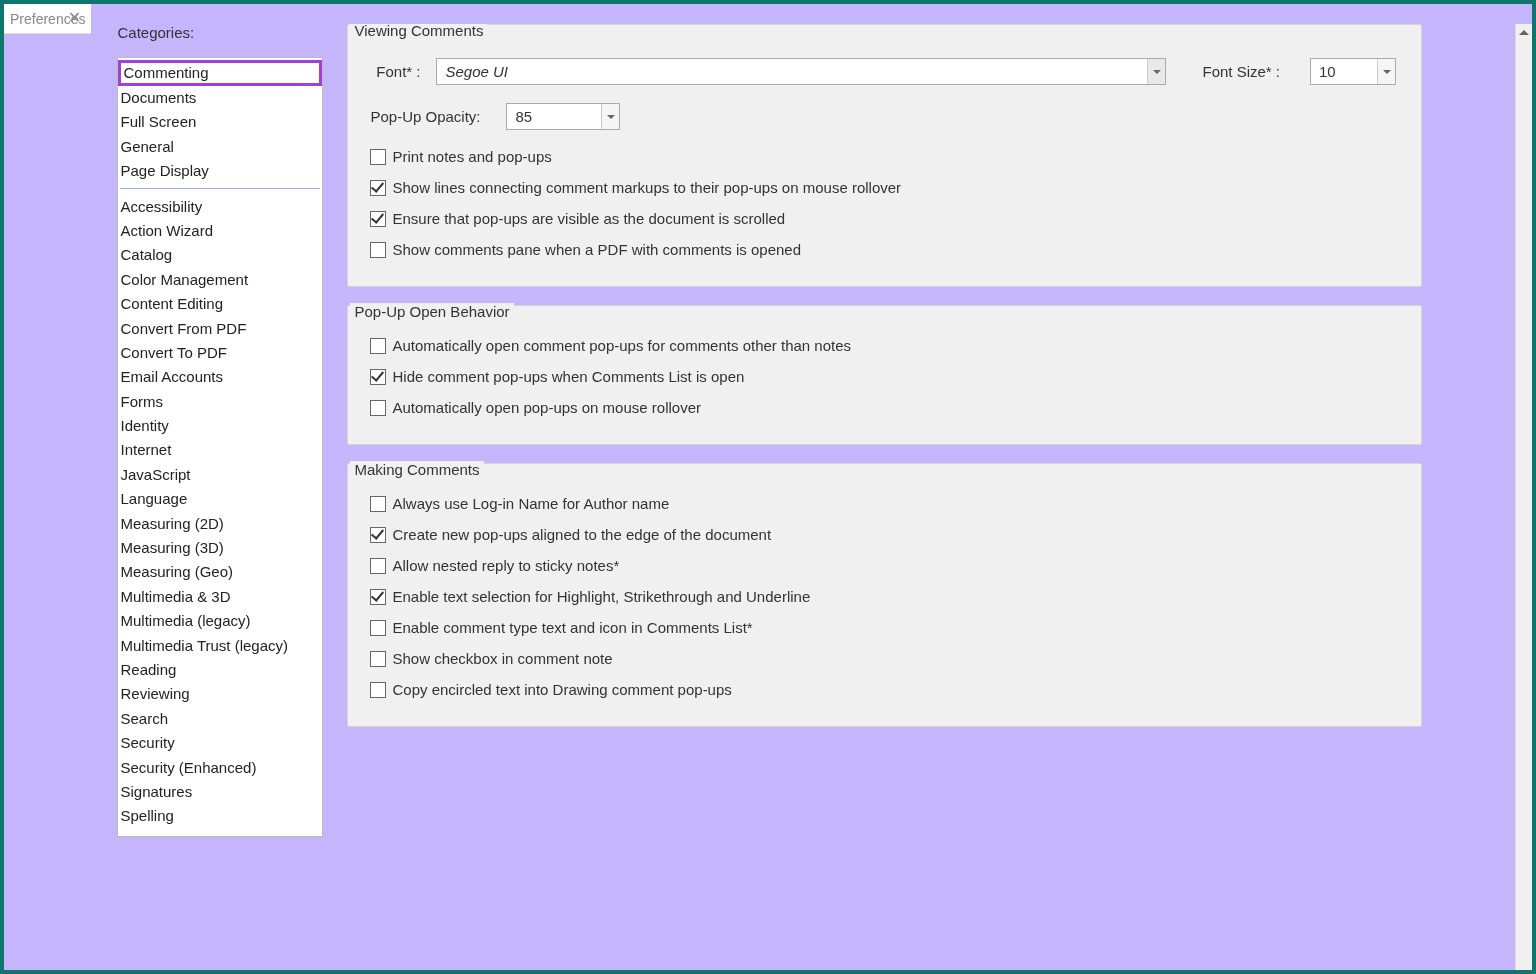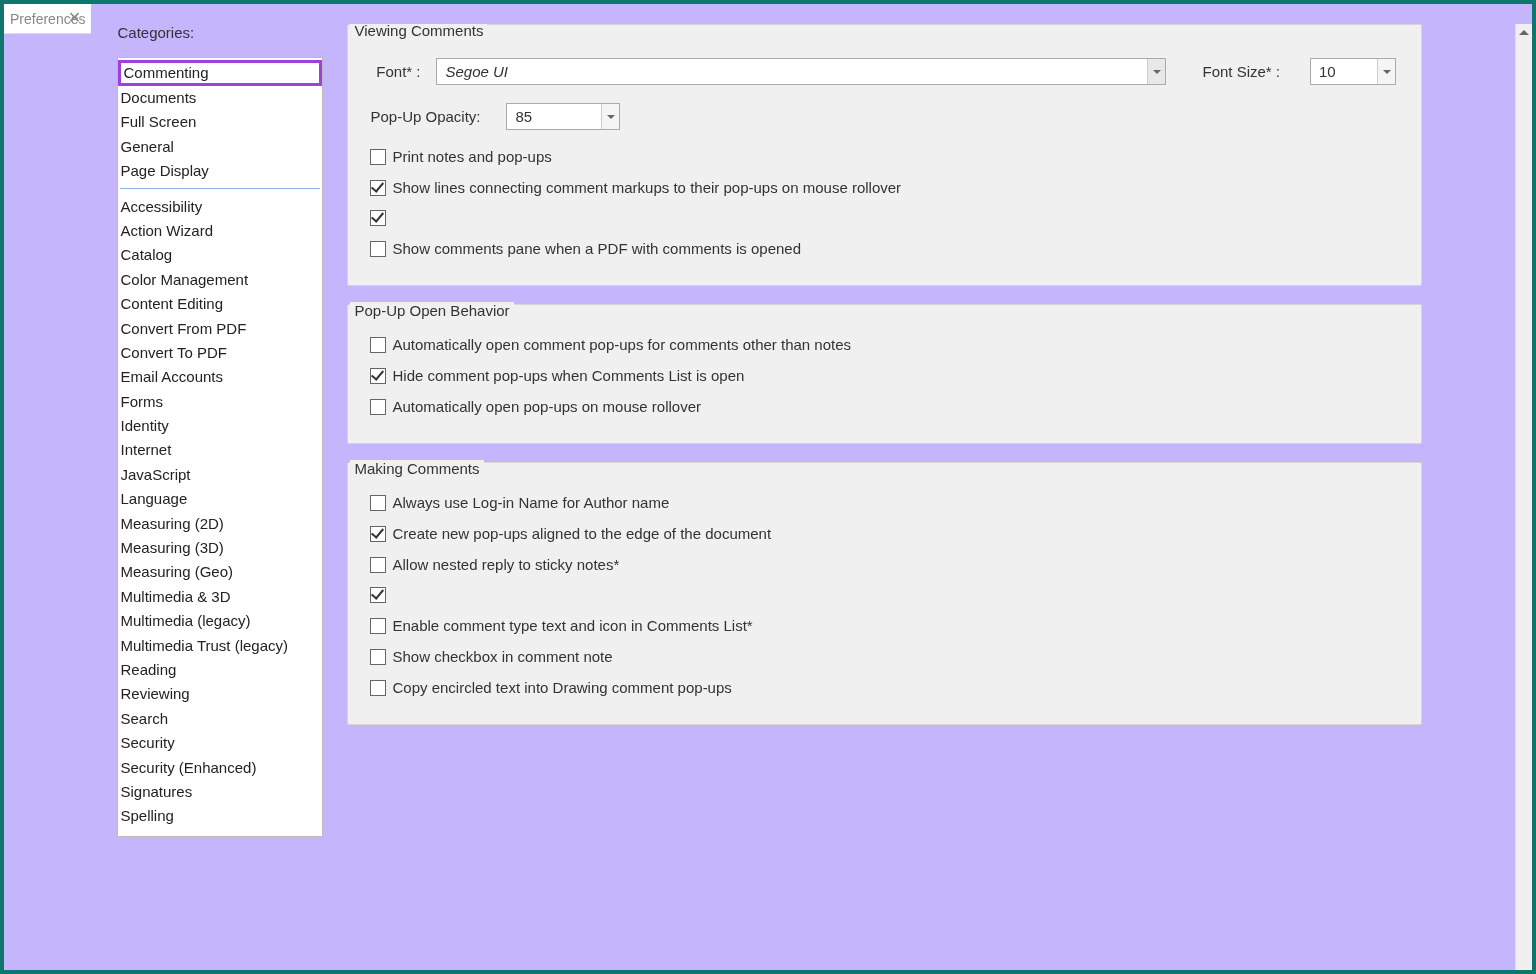--- a/index.html
+++ b/index.html
@@ -289,20 +289,21 @@
                 <div class="check-row">
                   <span class="chk"></span>
                   <span class="check-label">Print notes and pop-ups</span>
                 </div>
                 <div class="check-row">
                   <span class="chk checked"></span>
                   <span class="check-label">Show lines connecting comment markups to their pop-ups on mouse rollover</span>
                 </div>
                 <div class="check-row">
                   <span class="chk checked"></span>
+                  <span class="check-label">Ensure that pop-ups are visible as the document is scrolled</span>
                 </div>
                 <div class="check-row">
                   <span class="chk"></span>
                   <span class="check-label">Show comments pane when a PDF with comments is opened</span>
                 </div>
               </div>
           </div>
         </div>
 
         <div class="fieldset">
@@ -336,20 +337,21 @@
                 <div class="check-row">
                   <span class="chk checked"></span>
                   <span class="check-label">Create new pop-ups aligned to the edge of the document</span>
                 </div>
                 <div class="check-row">
                   <span class="chk"></span>
                   <span class="check-label">Allow nested reply to sticky notes*</span>
                 </div>
                 <div class="check-row">
                   <span class="chk checked"></span>
+                  <span class="check-label">Enable text selection for Highlight, Strikethrough and Underline</span>
                 </div>
                 <div class="check-row">
                   <span class="chk"></span>
                   <span class="check-label">Enable comment type text and icon in Comments List*</span>
                 </div>
                 <div class="check-row">
                   <span class="chk"></span>
                   <span class="check-label">Show checkbox in comment note</span>
                 </div>
                 <div class="check-row">

